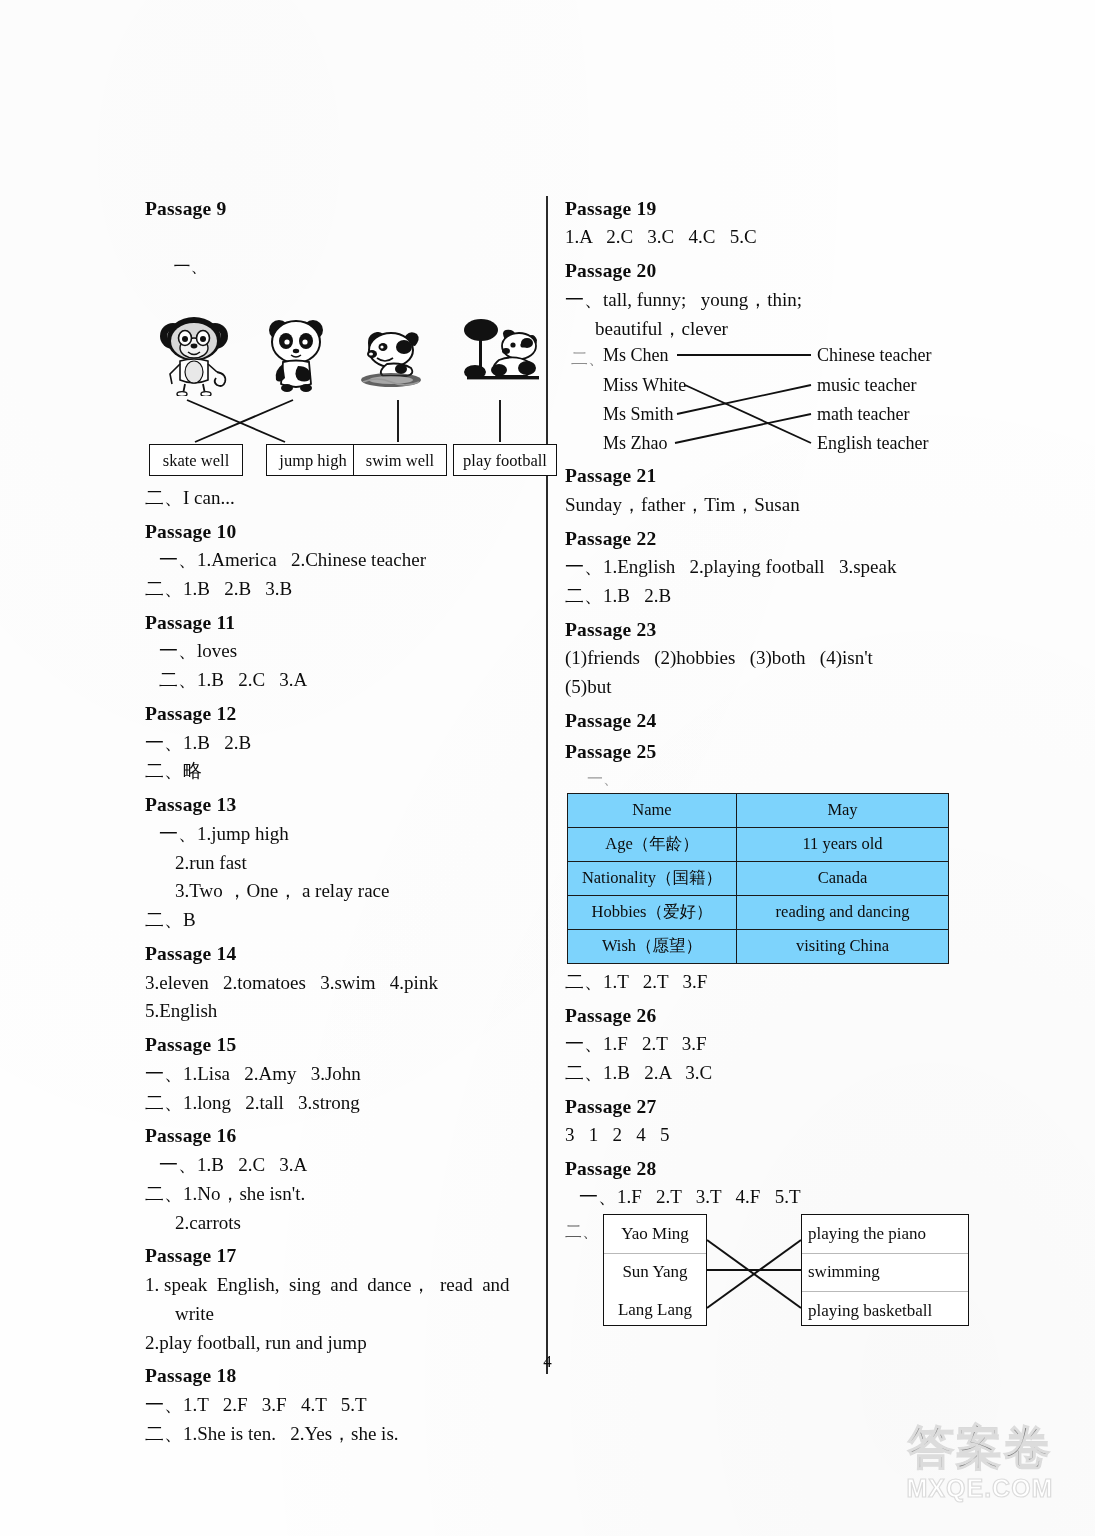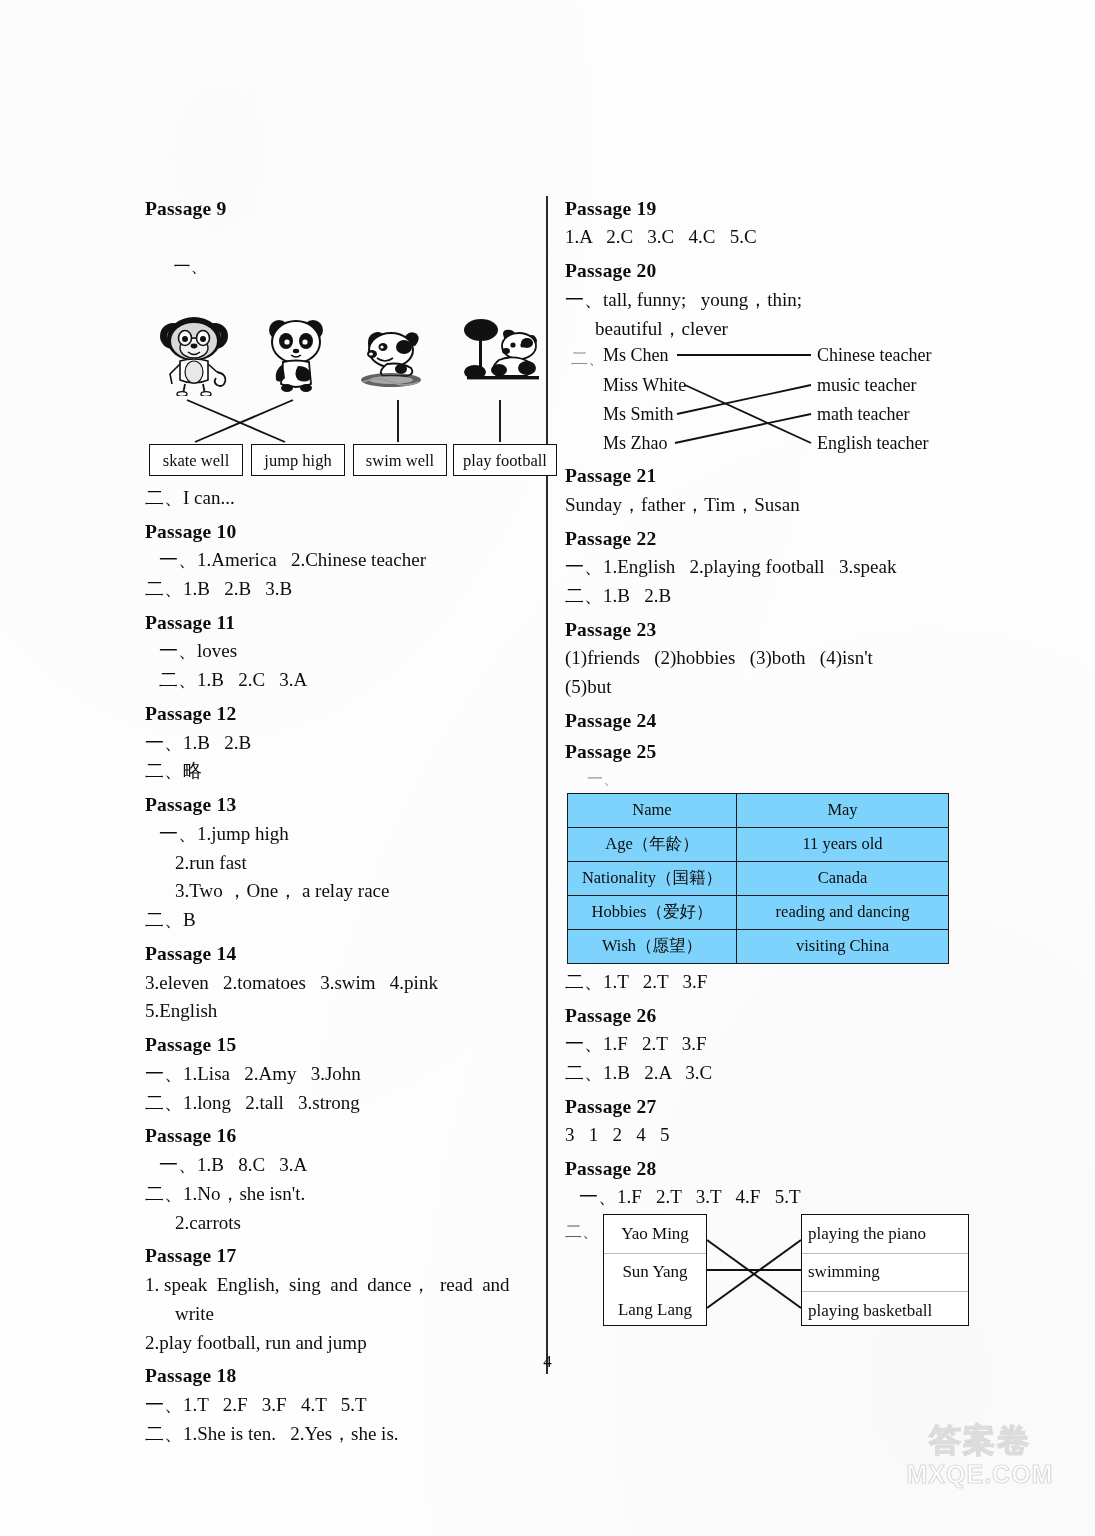--- a/index.html
+++ b/index.html
@@ -177,24 +177,24 @@
   #watermark {
     position: absolute;
     left: 880px;
     top: 1424px;
     width: 200px;
     text-align: center;
     pointer-events: none;
   }
   #wm-cn {
     font-family: "DejaVu Sans", sans-serif;
-    font-size: 32px;
+    font-size: 46px;
     font-weight: bold;
     letter-spacing: 2px;
-    color: #3b82f6;
+    color: #737373;
     -webkit-text-stroke: 1.4px #dcdcdc;
     line-height: 1;
   }
   #wm-url {
     font-family: "Liberation Sans", sans-serif;
     font-size: 25px;
     font-weight: bold;
     letter-spacing: 1px;
     color: #ffffff;
     -webkit-text-stroke: 1.2px #dcdcdc;
@@ -302,21 +302,21 @@
       </div>
 
       <svg id="p9-lines" width="390" height="168">
         <line x1="42" y1="86" x2="140" y2="128" stroke="#111" stroke-width="1.9"></line>
         <line x1="148" y1="86" x2="50" y2="128" stroke="#111" stroke-width="1.9"></line>
         <line x1="253" y1="86" x2="253" y2="128" stroke="#111" stroke-width="1.9"></line>
         <line x1="355" y1="86" x2="355" y2="128" stroke="#111" stroke-width="1.9"></line>
       </svg>
 
       <div class="pick-box" style="left:4px;  top:130px; width:92px;">skate well</div>
-      <div class="pick-box" style="left:106px; top:130px; width:92px;">jump high</div>
+      <div class="pick-box" style="left:121px; top:130px; width:92px;">jump high</div>
       <div class="pick-box" style="left:208px; top:130px; width:92px;">swim well</div>
       <div class="pick-box" style="left:308px; top:130px; width:102px;">play football</div>
     </div>
 
     <div class="ln">二、I can...</div>
 
     <div class="ph">Passage 10</div>
     <div class="ln indent">一、1.America   2.Chinese teacher</div>
     <div class="ln">二、1.B   2.B   3.B</div>
 
@@ -336,21 +336,21 @@
 
     <div class="ph">Passage 14</div>
     <div class="ln">3.eleven   2.tomatoes   3.swim   4.pink</div>
     <div class="ln">5.English</div>
 
     <div class="ph">Passage 15</div>
     <div class="ln">一、1.Lisa   2.Amy   3.John</div>
     <div class="ln">二、1.long   2.tall   3.strong</div>
 
     <div class="ph">Passage 16</div>
-    <div class="ln indent">一、1.B   8.C   3.A</div>
+    <div class="ln indent">一、1.B   2.C   3.A</div>
     <div class="ln">二、1.No，she isn't.</div>
     <div class="ln indent2">2.carrots</div>
 
     <div class="ph">Passage 17</div>
     <div class="ln just">1. speak  English,  sing  and  dance，  read  and</div>
     <div class="ln indent2">write</div>
     <div class="ln">2.play football, run and jump</div>
 
     <div class="ph">Passage 18</div>
     <div class="ln">一、1.T   2.F   3.F   4.T   5.T</div>

